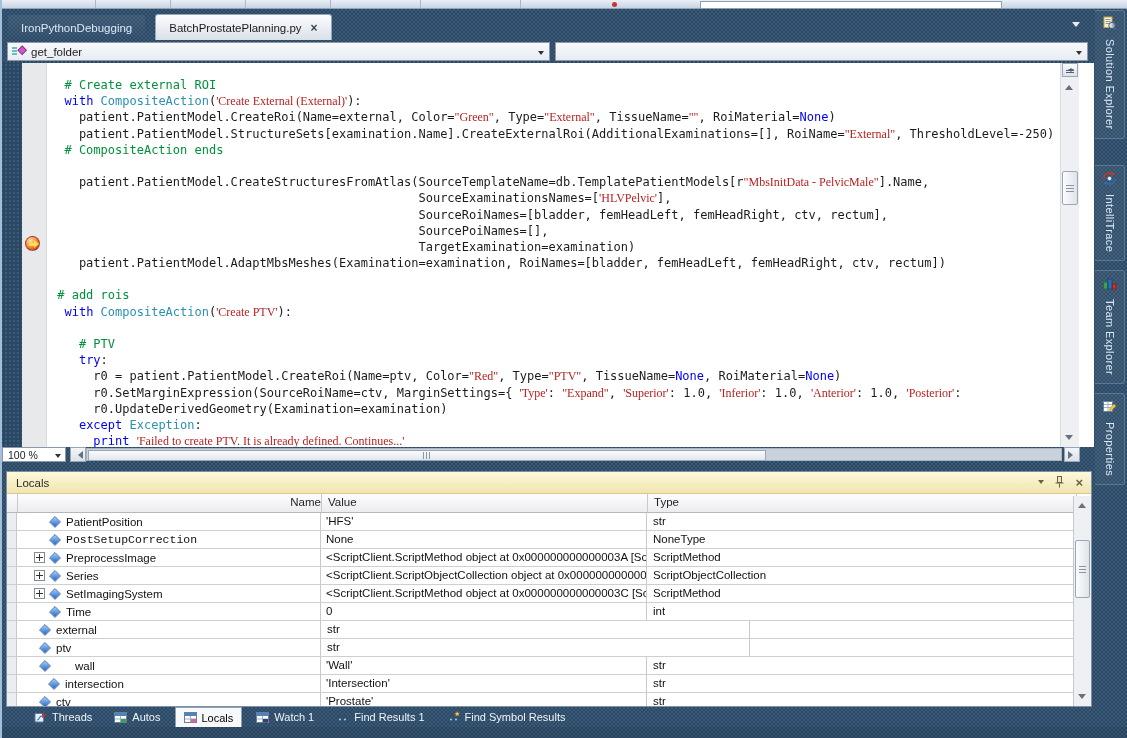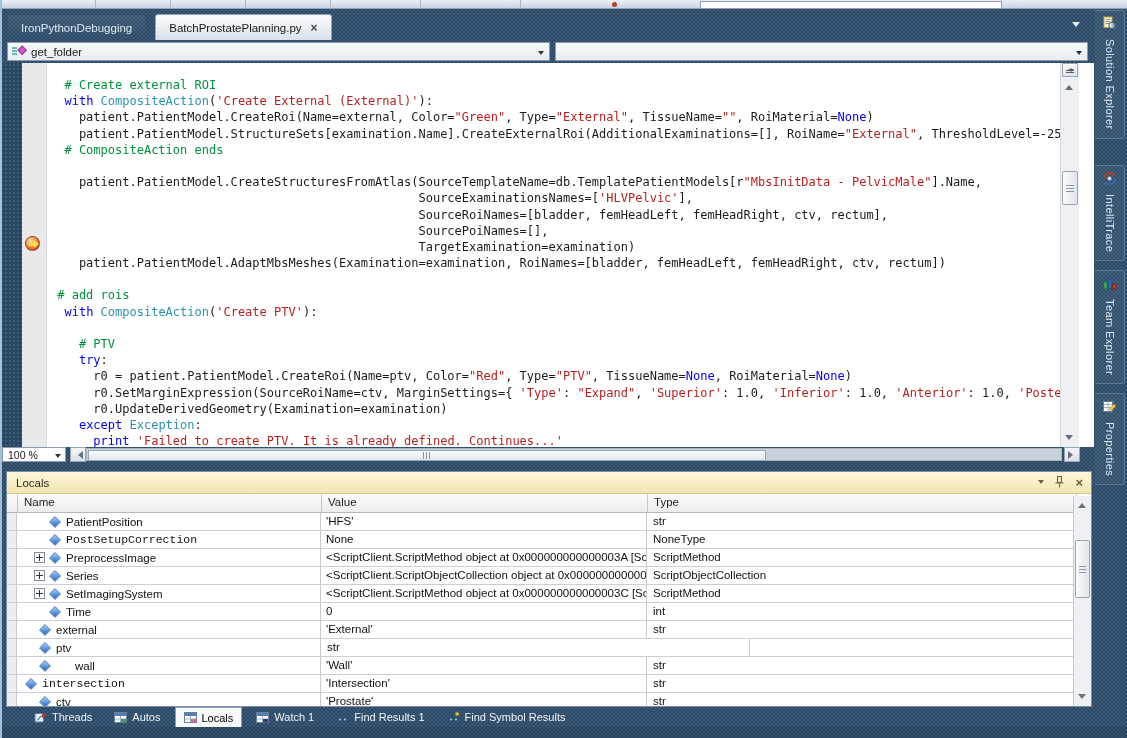--- a/index.html
+++ b/index.html
@@ -36,21 +36,21 @@
 
   
   .editor{position:absolute;left:0;top:63px;width:1094px;height:384px;background:#fff;overflow:hidden;}
   .gutter-navy{position:absolute;left:0;top:0;width:22px;height:100%;
       background-color:#2a4763;
       background-image:radial-gradient(rgba(130,168,204,.22) 1px,transparent 1.15px);background-size:4px 4px;}
   .gutter-ind{position:absolute;left:22px;top:0;width:24px;height:100%;background:#e8e9eb;border-right:1px solid #dadbdd;}
   .code{position:absolute;left:46px;top:0;right:33px;bottom:0;margin:0;padding:14px 0 0 4px;
         font-family:"DejaVu Sans Mono",monospace;font-size:12px;line-height:16.2px;color:#1b1b1b;overflow:hidden;}
   .code-line{white-space:pre;height:16.2px;}
-  .c{color:#00913c;} .k{color:#0000f2;} .s{color:#b81f1f;} .t{color:#2b91af;}
+  .c{color:#00913c;} .k{color:#0000f2;} .s{color:#b81f1f;font-family:Liberation Serif, serif;} .t{color:#2b91af;}
   .ball{position:absolute;left:25px;top:173px;width:15px;height:15px;border-radius:50%;
         background:radial-gradient(circle at 35% 30%,#ffe2a8,#f59043 45%,#d23a28 85%);
         border:1px solid rgba(110,30,18,.55);box-sizing:border-box;}
   .ball .shaft{position:absolute;left:3px;top:6px;width:5px;height:3px;background:#ffe14a;}
   .ball .tip{position:absolute;left:8px;top:3px;width:0;height:0;border:4.5px solid transparent;border-left:5px solid #ffe14a;}
 
   
   .vscroll{position:absolute;right:15px;top:0;width:18px;height:100%;background:#eef0f3;border-left:1px solid #d7dadf;}
   .split-btn{position:absolute;top:0;left:1px;right:1px;height:14px;background:linear-gradient(#fafbfc,#dde3ea);border:1px solid #9aa6b4;box-sizing:border-box;}
   .split-btn .l1,.split-btn .l2{position:absolute;left:3px;right:3px;height:1px;background:#54606e;}
@@ -84,21 +84,21 @@
   .grid{position:absolute;left:0;top:22px;right:0;bottom:0;background:#fff;overflow:hidden;}
   .ghead{display:flex;height:18px;border-bottom:1px solid #b4b9bf;}
   .gcell{box-sizing:border-box;border-right:1px solid #c6cacd;overflow:hidden;white-space:nowrap;}
   .hcell{background:linear-gradient(#fdfdfe,#ececef);font-size:11.5px;color:#1e1e1e;line-height:17px;padding-left:6px;}
   .hgut{width:10px;background:linear-gradient(#fdfdfe,#ececef);border-right:1px solid #c6cacd;}
   .grow{display:flex;height:17px;border-bottom:1px solid #ccd0d4;background:#fff;font-size:11.5px;color:#111;}
   .rgut{width:10px;background:#ecedef;border-right:1px solid #c6cacd;box-sizing:border-box;}
   .cname{width:304px;display:flex;align-items:center;text-align:right;}
   .cval{width:326px;line-height:16px;padding-left:5px;}
   .ctype{width:429px;line-height:16px;padding-left:6px;}
-  .hname{width:304px;} .hval{width:326px;} .htype{width:429px;}
+  .hname{width:304px;text-align:right;} .hval{width:326px;} .htype{width:429px;}
   .diamond{width:8px;height:8px;background:linear-gradient(135deg,#9fd0f7,#2764c4);border:1px solid #1b4ea6;transform:rotate(45deg) scale(.85);margin:0 6px 0 0;flex:none;}
   .expander{width:9px;height:9px;border:1px solid #848b94;background:#fff;position:relative;flex:none;margin-right:7px;}
   .expander::before{content:"";position:absolute;left:1px;right:1px;top:3.5px;height:1px;background:#333;}
   .expander::after{content:"";position:absolute;top:1px;bottom:1px;left:3.5px;width:1px;background:#333;}
   .exp-slot{width:16px;flex:none;display:flex;align-items:center;}
   .gscroll{position:absolute;top:2px;right:0;width:17px;bottom:0;background:#eef0f3;border-left:1px solid #c3c8ce;}
   .gs-up{position:absolute;top:3px;left:4px;} .gs-dn{position:absolute;bottom:3px;left:4px;}
   .gs-thumb{position:absolute;left:1px;width:13px;top:44px;height:56px;background:linear-gradient(90deg,#fbfcfd,#dfe4ea);border:1px solid #9aa6b4;border-radius:2px;}
   .gs-thumb .grip{position:absolute;left:3px;right:3px;top:50%;margin-top:-4px;height:8px;background:repeating-linear-gradient(0deg,#8b96a3 0 1px,transparent 1px 3px);}
 
@@ -296,21 +296,20 @@
             </div>
             <div class="gcell cval">0</div>
             <div class="gcell ctype">int</div>
           </div>
           <div class="grow">
             <div class="rgut"></div>
             <div class="gcell cname" style="padding-left: 23px;">
               <span class="diamond"></span>
               <span>external</span>
             </div>
-            <div class="gcell cval">'External'</div>
             <div class="gcell ctype">str</div>
           </div>
           <div class="grow">
             <div class="rgut"></div>
             <div class="gcell cname" style="padding-left: 23px;">
               <span class="diamond"></span>
               <span>ptv</span>
             </div>
             <div class="gcell ctype">str</div>
           </div>
@@ -318,21 +317,21 @@
             <div class="rgut"></div>
             <div class="gcell cname" style="padding-left: 23px; gap: 19px;">
               <span class="diamond"></span>
               <span>wall</span>
             </div>
             <div class="gcell cval">'Wall'</div>
             <div class="gcell ctype">str</div>
           </div>
           <div class="grow">
             <div class="rgut"></div>
-            <div class="gcell cname" style="padding-left: 9px; font-family: Liberation Mono, monospace;">
+            <div class="gcell cname" style="padding-left: 32px;">
               <span class="diamond"></span>
               <span>intersection</span>
             </div>
             <div class="gcell cval">'Intersection'</div>
             <div class="gcell ctype">str</div>
           </div>
           <div class="grow">
             <div class="rgut"></div>
             <div class="gcell cname" style="padding-left: 23px;">
               <span class="diamond"></span>

